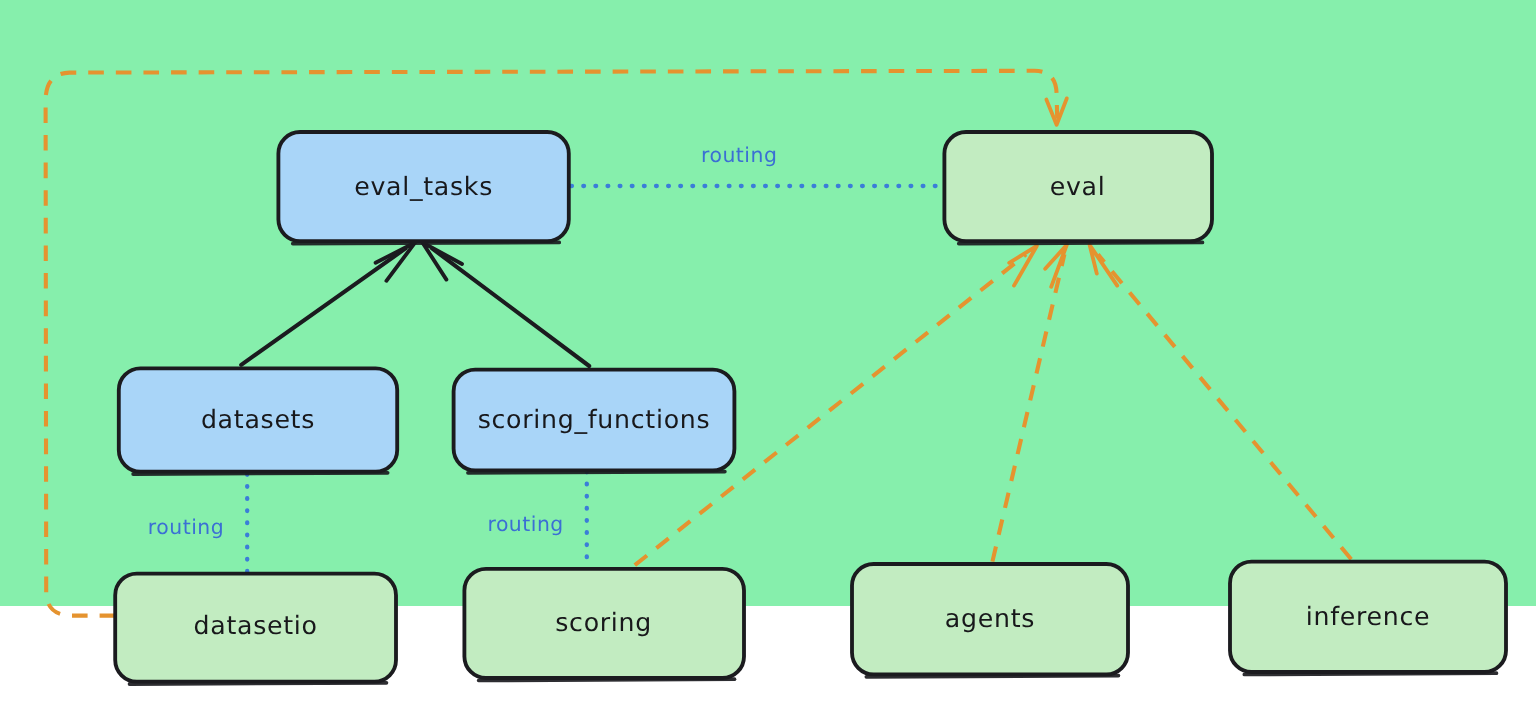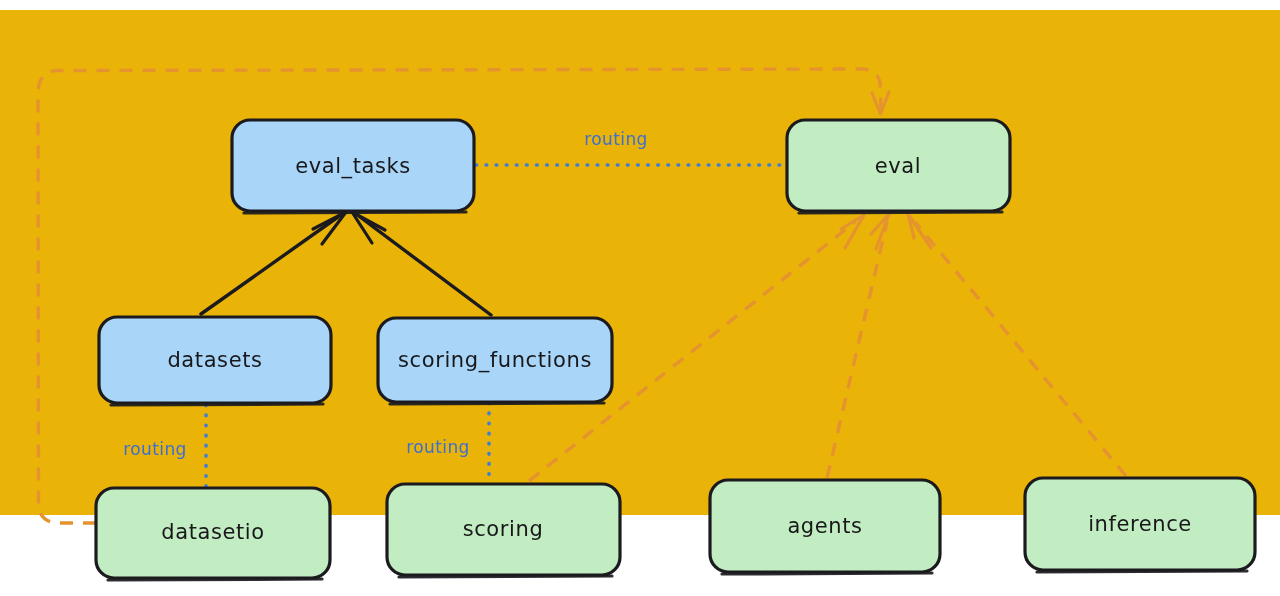--- a/index.html
+++ b/index.html
@@ -11,22 +11,21 @@
   body {
     width: 1280px;
     height: 596px;
     overflow: hidden;
     font-family: "DejaVu Sans", sans-serif;
   }
   #canvas {
     position: relative;
     width: 1280px;
     height: 505px;
-    background: #eab308;
-    margin-top: 10px;
+    background: #86efac;
   }
   svg.diagram {
     position: absolute;
     top: 0;
     left: 0;
     width: 1280px;
     height: 596px;
   }
   .node-rect {
     stroke: #1b1b1f;

